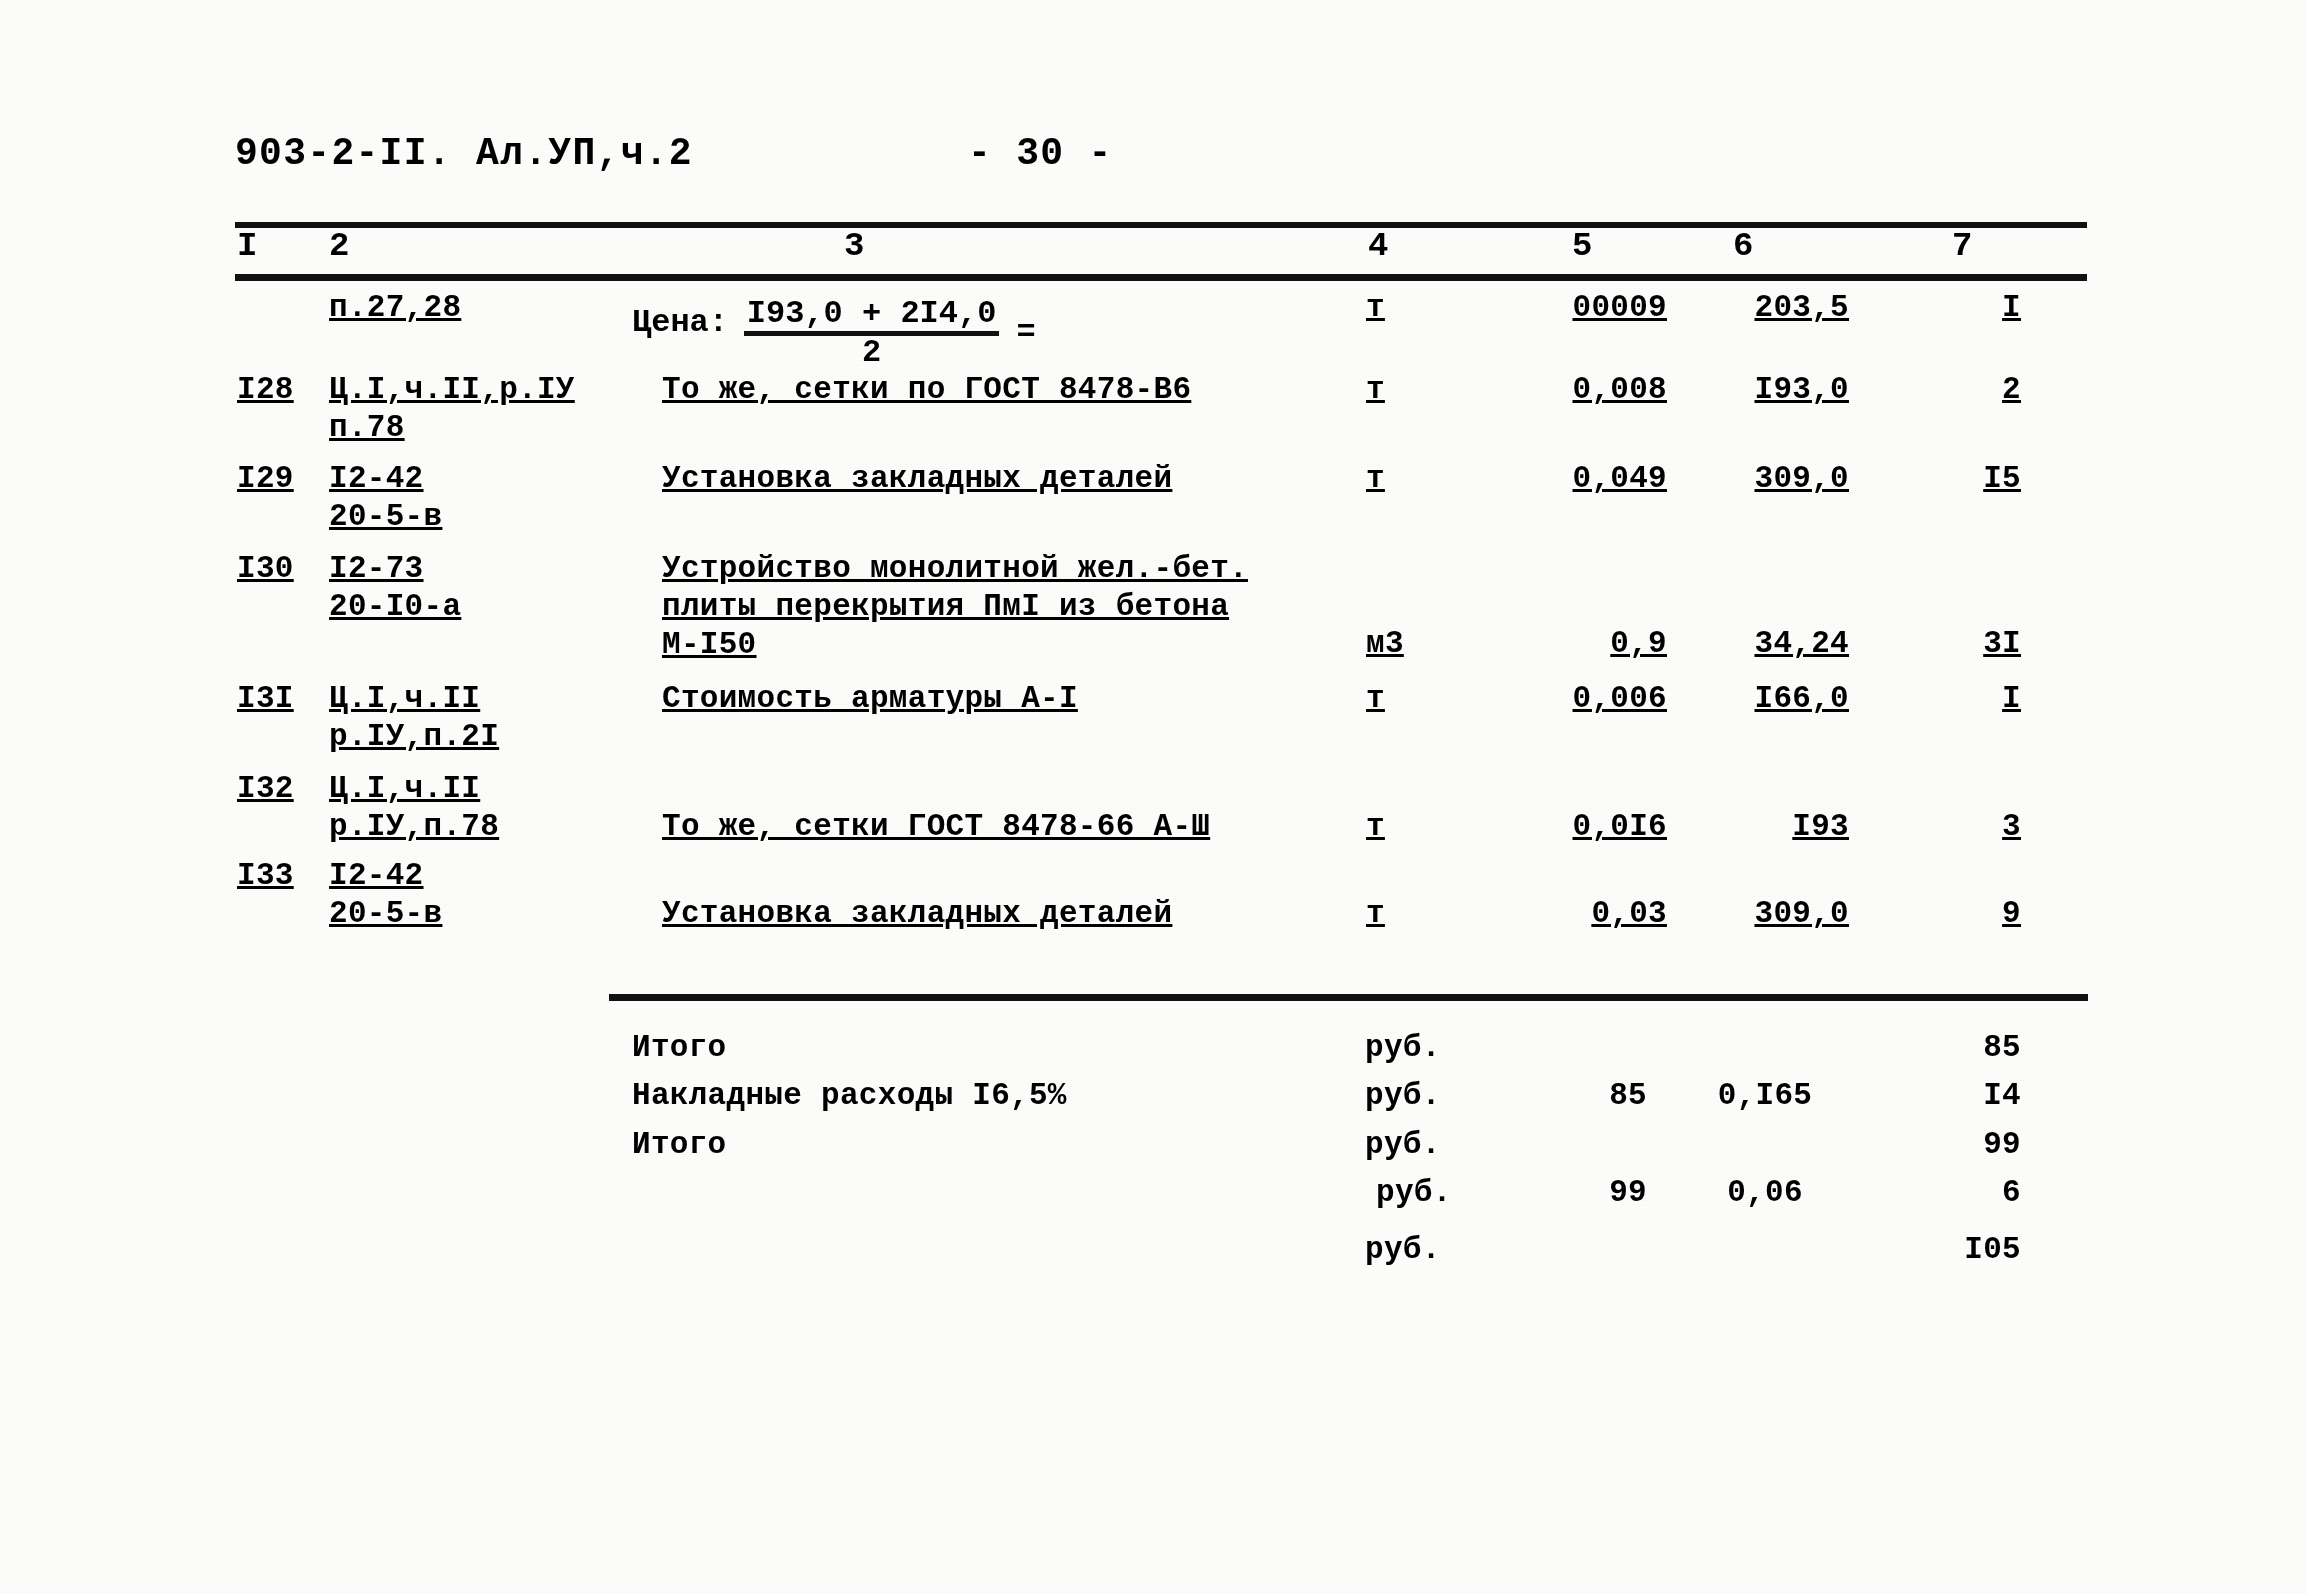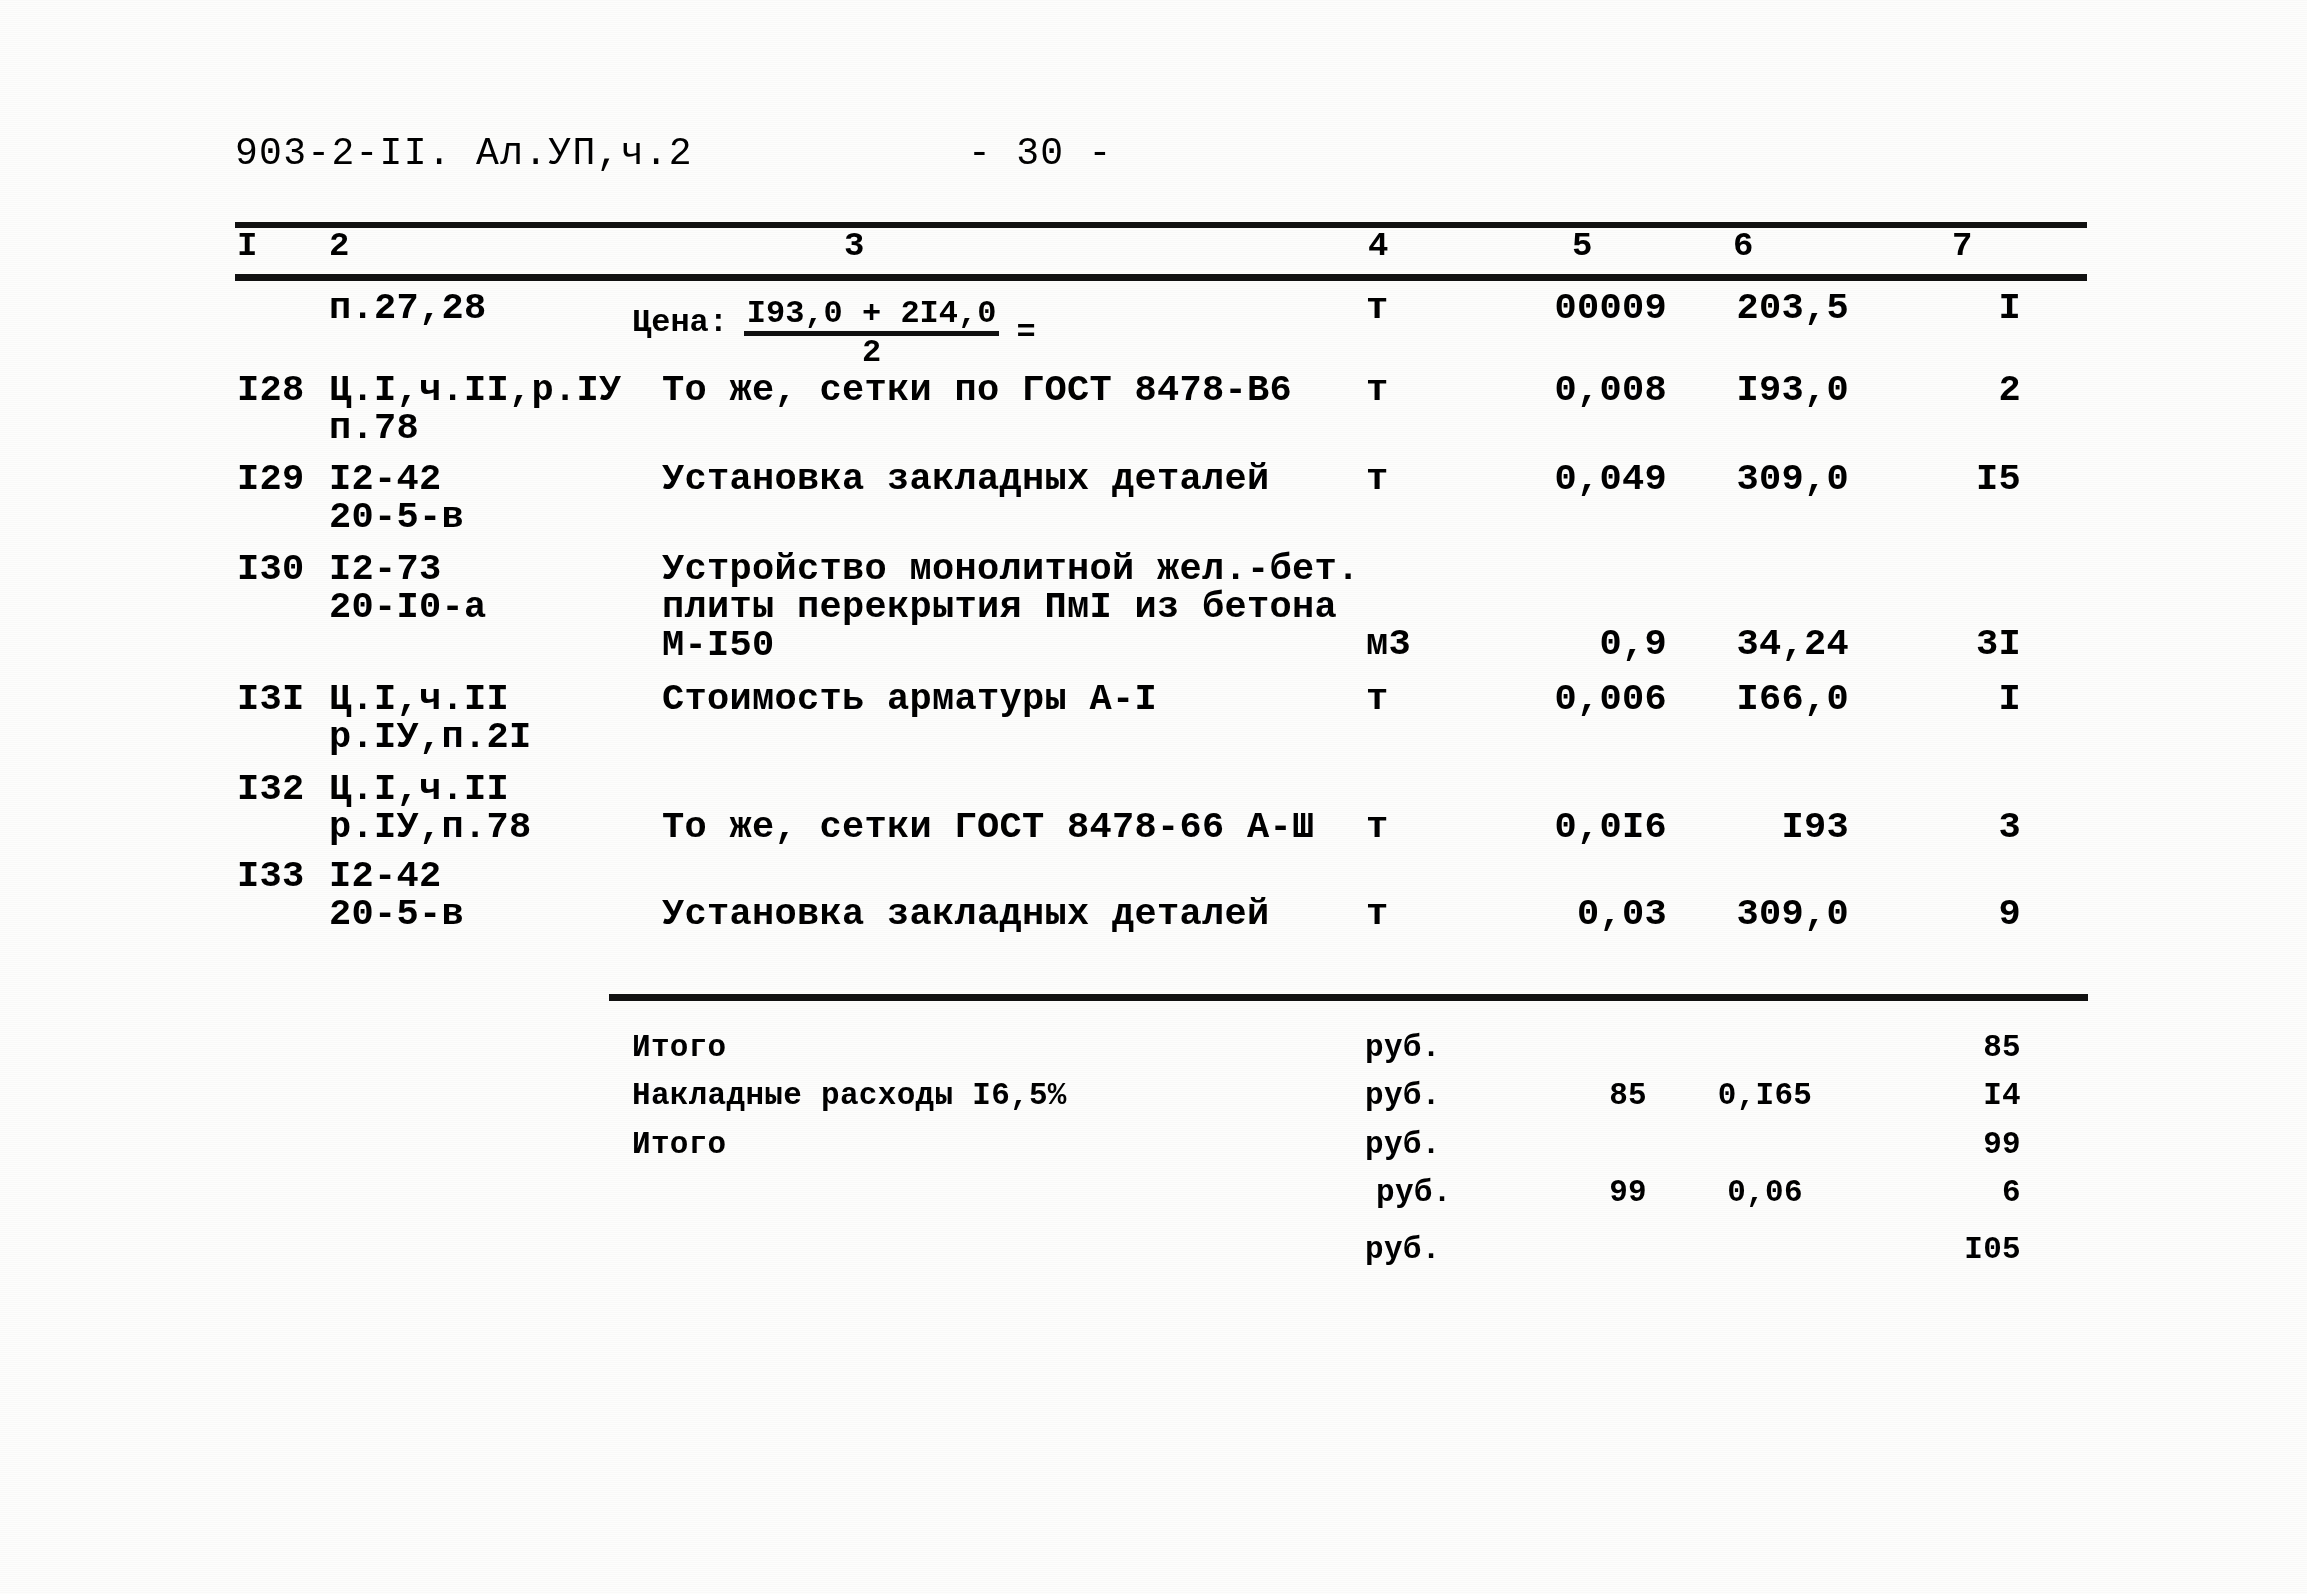--- a/index.html
+++ b/index.html
@@ -25,21 +25,21 @@
 
   
   #doc-header {
     position: absolute;
     top: 132px;
     left: 235px;
     width: 1856px;
     height: 47px;
     font-size: 38px;
     letter-spacing: 1.3px;
-    font-weight: 400;
+    font-weight: 700;
     font-family: "Liberation Mono", monospace;
   }
   #doc-code {
     position: absolute;
     left: 0;
     top: 0;
     white-space: nowrap;
   }
   #page-number {
     position: absolute;
@@ -96,24 +96,25 @@
     font-family: "Liberation Mono", monospace;
     font-weight: 700;
   }
   .row {
     position: absolute;
     left: 0;
     width: 2307px;
   }
   .cell {
     position: absolute;
-    font-size: 37px;
+    font-size: 31px;
     line-height: 38px;
     white-space: pre;
     letter-spacing: 0.3px;
+    text-decoration: underline;
   }
   .c-num   { left: 237px; width: 87px; }
   .c-just  { left: 329px; width: 498px; }
   .c-desc  { left: 662px; width: 713px; }
   .c-unit  { left: 1366px; width: 101px; text-align: left; }
   .c-qty   { left: 1533px; width: 134px; text-align: right; }
   .c-price { left: 1694px; width: 155px; text-align: right; }
   .c-total { left: 1920px; width: 101px; text-align: right; }
 
   

